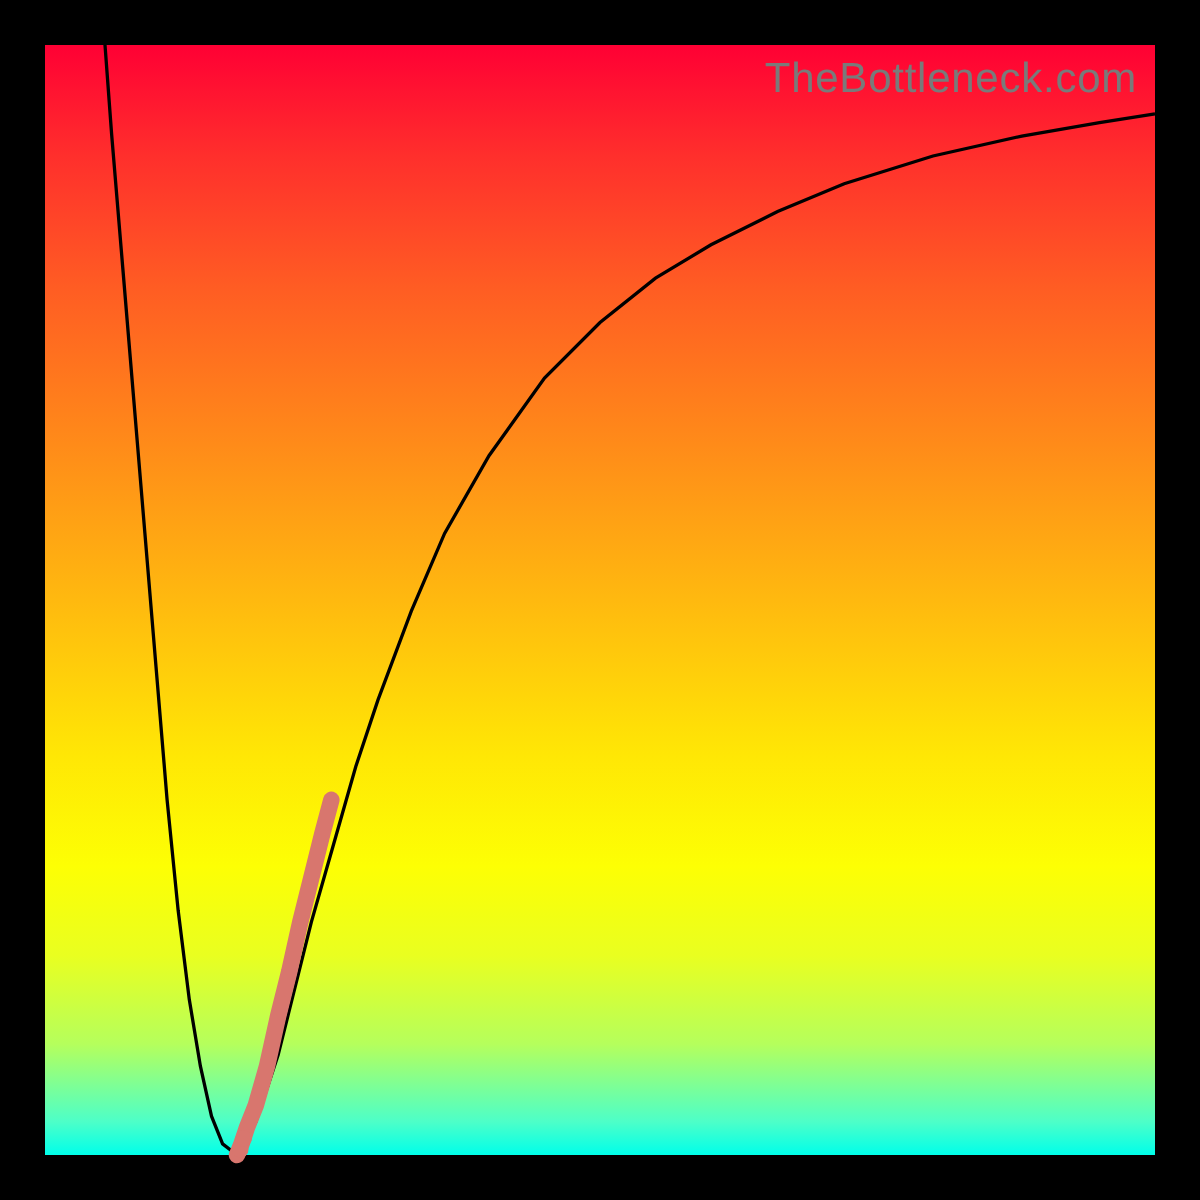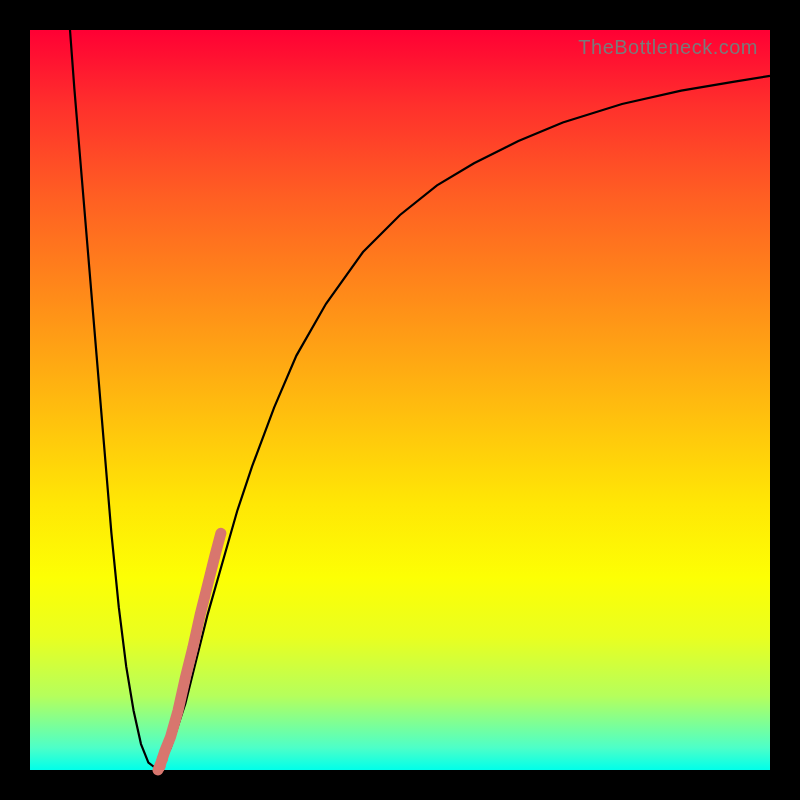--- a/index.html
+++ b/index.html
@@ -35,21 +35,21 @@
       #b5ff5c 90%,
       #4dffc8 97%,
       #00ffea 100%
     );
   }
   .watermark {
     position: absolute;
     top: 6px;
     right: 12px;
     color: #7a7a7a;
-    font-size: 20px;
+    font-size: 28px;
     font-weight: 500;
     letter-spacing: 0.5px;
     user-select: none;
     pointer-events: none;
   }
   svg.curve {
     position: absolute;
     left: 0;
     top: 0;
     width: 740px;

